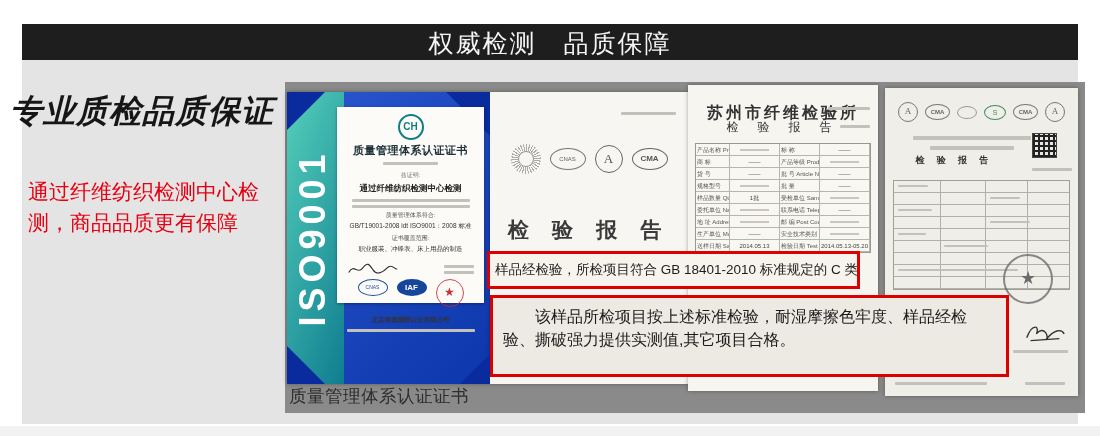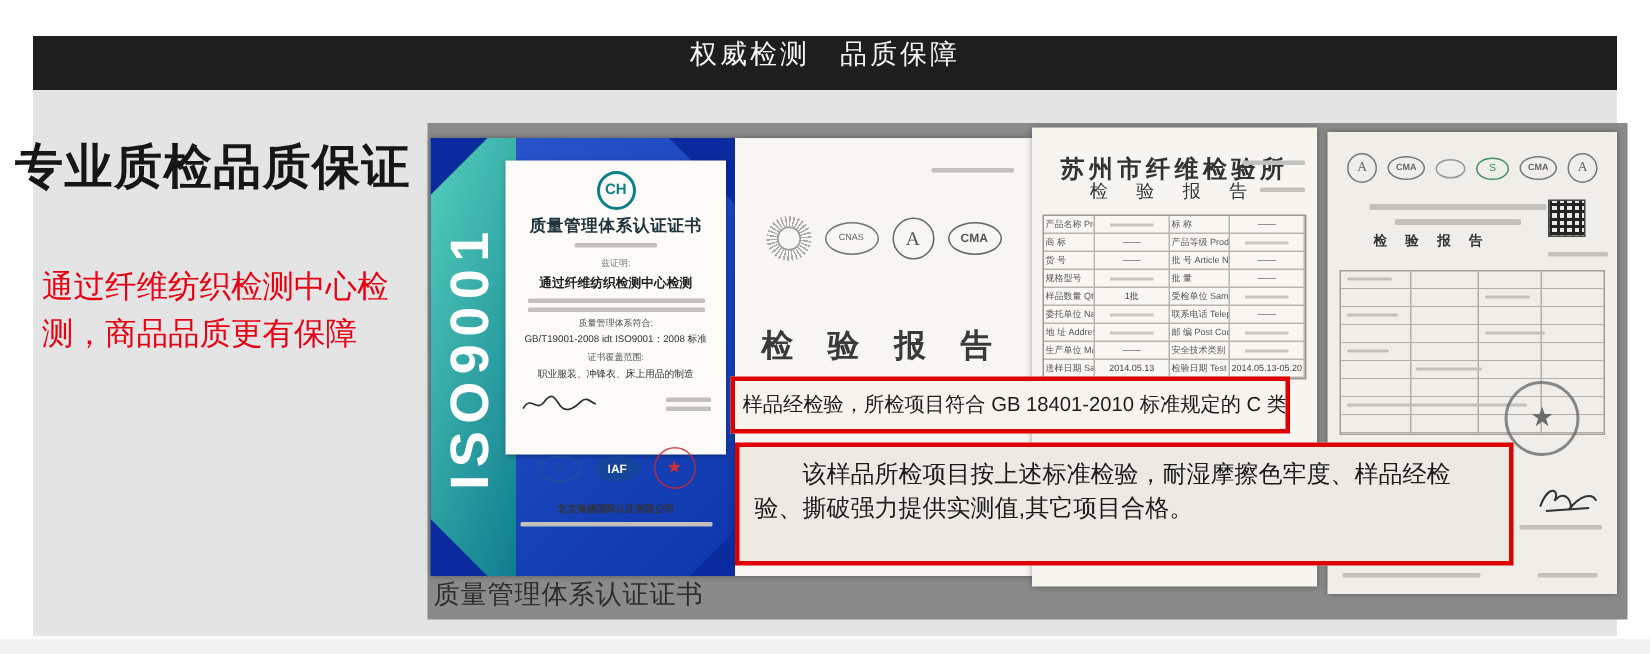--- a/index.html
+++ b/index.html
@@ -1,28 +1,28 @@
 <!DOCTYPE html>
 <html><head>
 <meta charset="utf-8">
 <style>
   html,body{margin:0;padding:0;background:#fff;}
   #stage{position:relative;width:1100px;height:436px;background:#ffffff;overflow:hidden;
          font-family:"Liberation Sans",sans-serif;}
 
   
   .banner{position:absolute;left:22px;top:24px;width:1056px;height:36px;background:#1e1e1e;
-          color:#f5f5f5;display:flex;align-items:flex-start;justify-content:center;
-          font-size:18px;letter-spacing:2px;}
+          color:#f5f5f5;display:flex;align-items:flex-end;justify-content:center;
+          font-size:25px;letter-spacing:2px;}
 
   
   .content-bg{position:absolute;left:22px;top:60px;width:1056px;height:364px;background:#e4e4e4;}
   .bottom-strip{position:absolute;left:0;top:426px;width:1100px;height:10px;background:#f2f2f2;}
 
-  .heading{position:absolute;left:10px;top:90px;font-size:32px;font-weight:600;color:#161616;letter-spacing:1px;}
+  .heading{position:absolute;left:10px;top:90px;font-size:32px;font-weight:600;color:#161616;letter-spacing:1px;font-style:italic;}
   .intro-text{position:absolute;left:28px;top:176px;width:252px;font-size:21px;line-height:31px;
               color:#e60012;font-weight:500;}
 
   
   .panel{position:absolute;left:285px;top:82px;width:800px;height:331px;background:#8a8a8a;z-index:1;}
   .caption{position:absolute;top:302px;font-size:17.5px;color:#2d2d2d;letter-spacing:0.5px;}
   .cap1{left:4px;} .cap2{left:196px;}
 
   .doc{position:absolute;box-shadow:0 0 4px rgba(0,0,0,.35);}
   
@@ -44,21 +44,21 @@
              z-index:4;box-sizing:border-box;padding:7px 6px;text-align:center;
              box-shadow:0 1px 3px rgba(0,0,0,.35);}
   .ch-logo{width:22px;height:22px;border:2px solid #0f7f86;border-radius:50%;margin:0 auto 3px;
            color:#0f7f86;font-weight:bold;font-size:10px;line-height:22px;}
   .cert-title{font-size:11px;font-weight:bold;color:#20333c;letter-spacing:0.5px;}
   .cert-certify{font-size:6px;color:#777;margin-top:6px;}
   .cert-company{font-size:8.5px;font-weight:bold;color:#222;margin:3px 0 4px;}
   .cert-small{font-size:6px;color:#555;margin-top:3px;}
   .cert-std{font-size:6.5px;color:#333;margin-top:2px;}
   .sig-row{display:flex;justify-content:space-between;align-items:center;margin-top:7px;padding:0 4px;}
-  .marks-row{display:flex;justify-content:center;align-items:center;gap:9px;margin-top:21px;}
+  .marks-row{display:flex;justify-content:center;align-items:flex-start;gap:9px;margin-top:2px;}
   .cnas-oval{width:28px;height:15px;border:1.5px solid #1d4f9e;border-radius:50%;
              font-size:5px;color:#1d4f9e;line-height:15px;}
   .iaf-oval{width:30px;height:17px;background:#16459c;border-radius:50%;color:#fff;
             font-size:8px;font-weight:bold;line-height:17px;}
   .red-stamp{width:26px;height:26px;border:1.5px solid rgba(205,40,48,.85);border-radius:50%;
              color:#c9303a;font-size:12px;line-height:24px;}
   .cert-issuer{font-size:6.5px;font-weight:bold;color:#333;margin-top:9px;}
 
   
   .doc2{left:205px;top:10px;width:198px;height:292px;background:#f8f6f2;}

